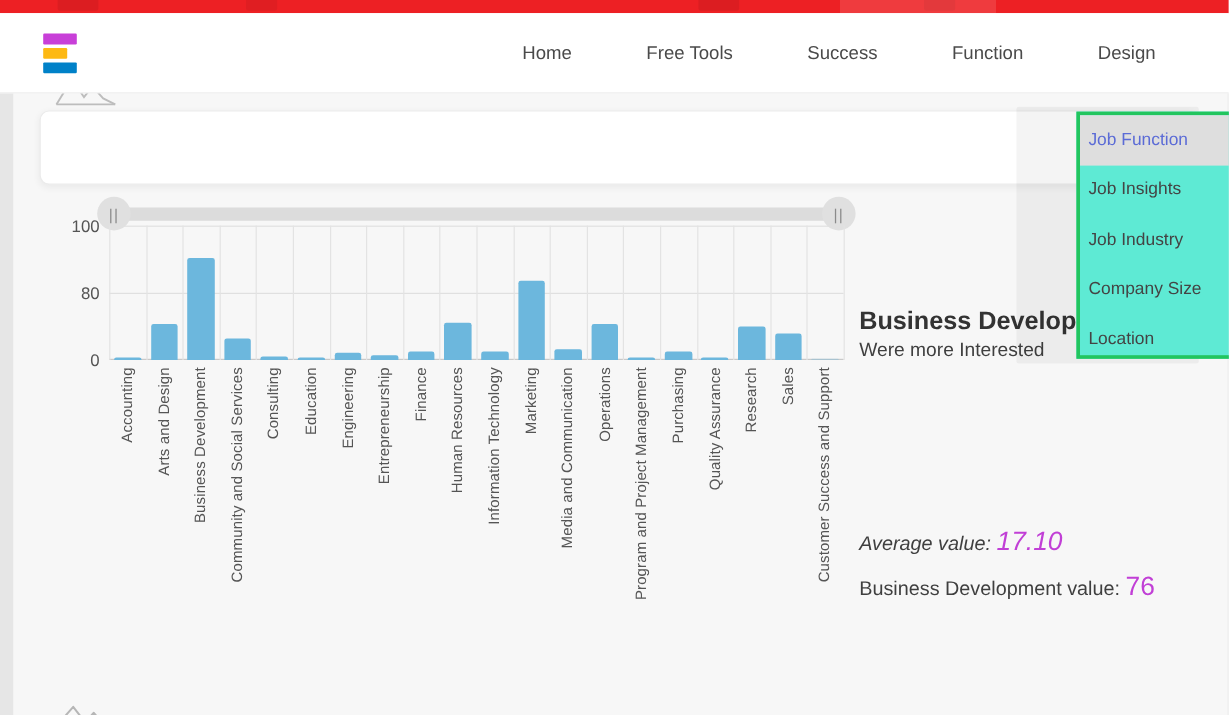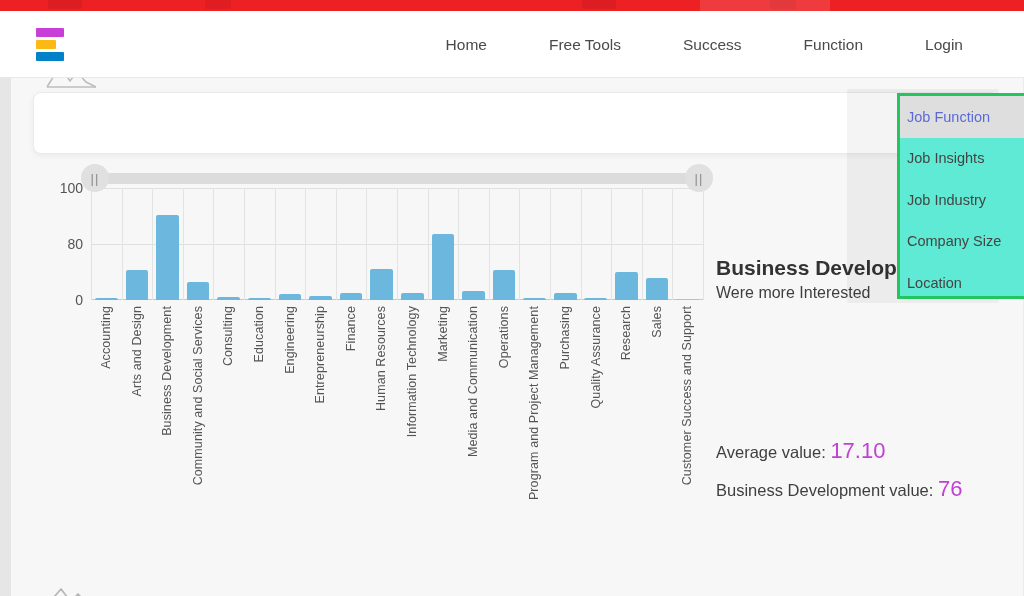--- a/index.html
+++ b/index.html
@@ -300,21 +300,21 @@
     color: #3f3f3f;
     margin-top: 4px;
     white-space: nowrap;
   }
   .info-stat {
     font-size: 16.5px;
     color: #3f3f3f;
     margin-top: 0px;
     white-space: nowrap;
   }
-  .stat-avg { position: absolute; top: 182px; left: 0; }
+  .stat-avg { position: absolute; top: 182px; left: 0; font-style: italic; }
   .stat-val { position: absolute; top: 220px; left: 0; }
   .accent {
     color: #c13fd6;
     font-size: 22px;
     font-weight: normal;
   }
 
   
   .dropdown {
     position: absolute;
@@ -369,21 +369,21 @@
       <span style="background:#fdb913;width:72%"></span>
       <span style="background:#0081c8"></span>
     </span>
   </div>
 
   <nav class="nav">
     <a href="#">Home</a>
     <a href="#">Free Tools</a>
     <a href="#">Success</a>
     <a href="#">Function</a>
-    <a href="#">Login</a>
+    <a href="#">Design</a>
   </nav>
 
 </header>
 
 <div class="page-body">
 
   <div class="glyph-top">
     <svg viewBox="0 0 52 28" width="52" height="28" style="display:block">
       <path d="M1 26 L14 5 L24 20 L31 11 L40 21 L50 26" fill="none" stroke="#8f8f8f" stroke-width="1.6"></path>
       <path d="M1 26 L50 26" stroke="#8f8f8f" stroke-width="1.6" fill="none"></path>

